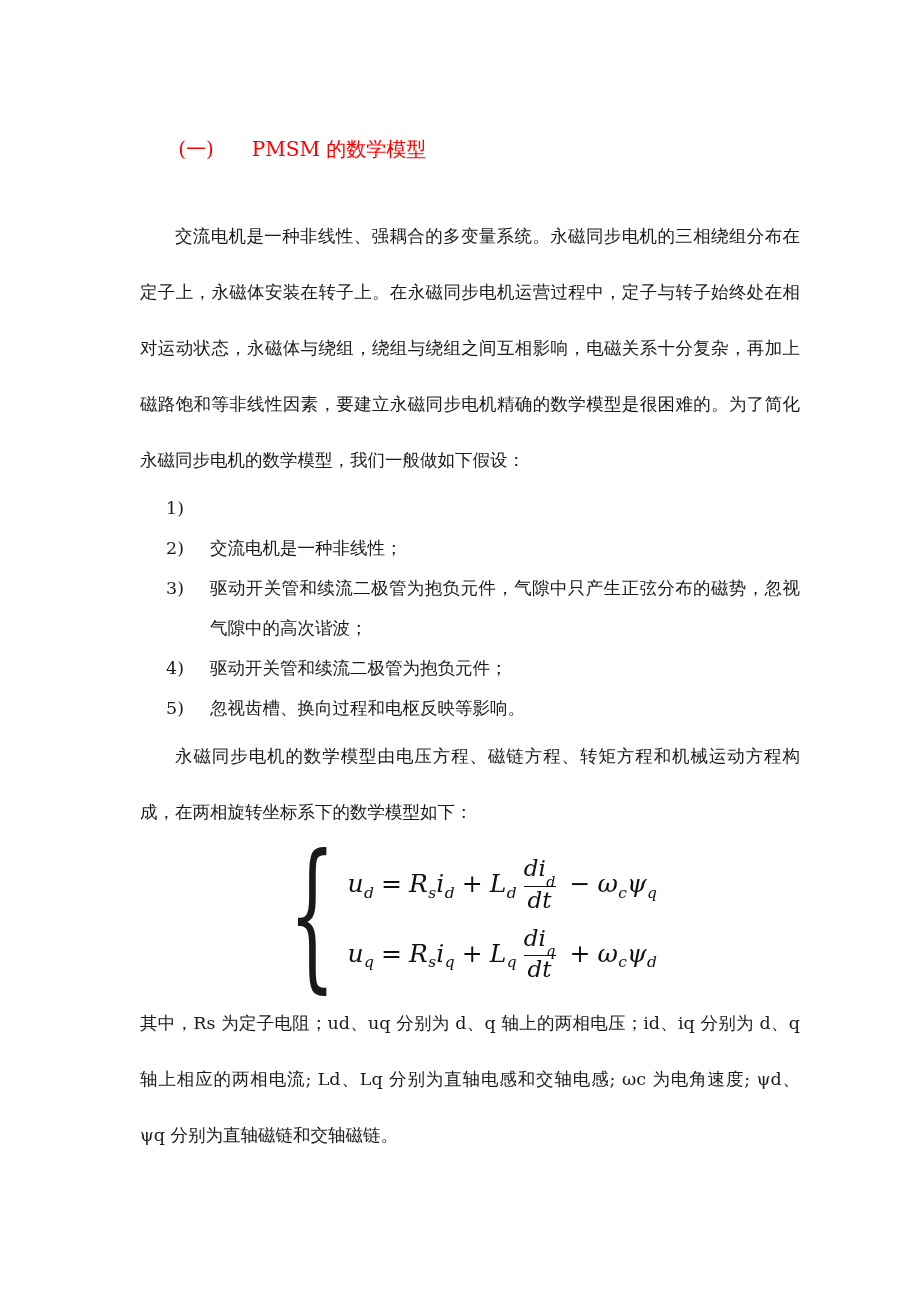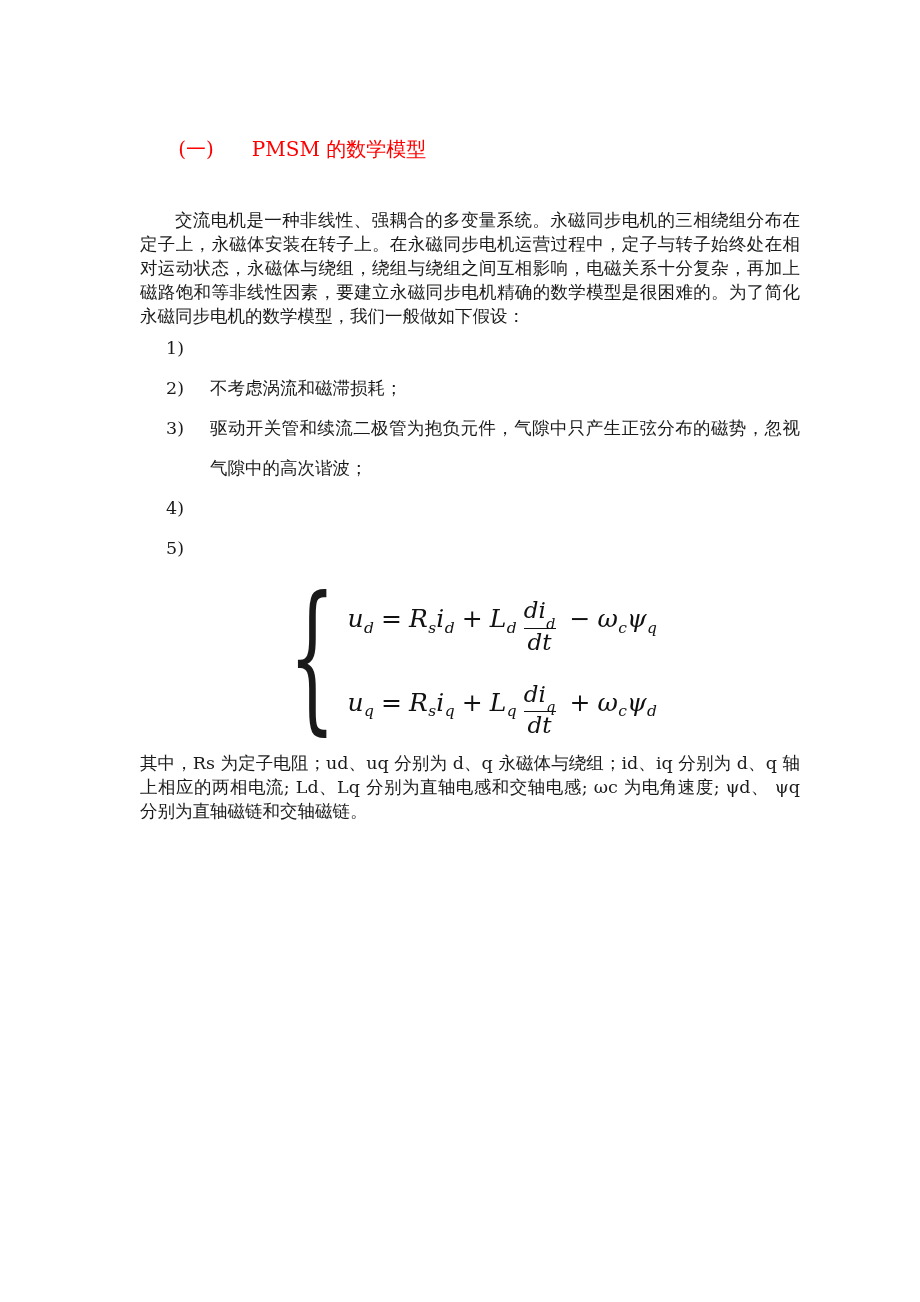--- a/index.html
+++ b/index.html
@@ -36,21 +36,21 @@
     font-family: "DejaVu Serif", "Liberation Serif", serif;
     white-space: pre;
     margin: 0 0 14px 0;
   }
   .heading .h-num { }
   .heading .h-gap { display: inline-block; width: 38px; }
 
   
   .para {
     font-size: 17.5px;
-    line-height: 24px;
+    line-height: 56px;
     text-align: justify;
     text-justify: inter-ideograph;
     margin: 0;
     color: #1a1a1a;
   }
   .para.indent { text-indent: 2em; }
 
   
   .list {
     margin: 0;
@@ -134,21 +134,20 @@
     display: inline-flex;
     flex-direction: column;
     align-items: center;
     vertical-align: middle;
     margin: 0 3px;
     font-size: 0.92em;
   }
   .frac .numer {
     padding: 0 4px 1px 4px;
     line-height: 1.05;
-    margin-top: 14px;
   }
   .frac .denom {
     padding: 1px 4px 0 4px;
     border-top: 1.6px solid #111;
     line-height: 1.05;
     font-style: italic;
   }
   .greek { font-style: italic; font-family: "DejaVu Serif", serif; }
 </style>
 </head>
@@ -162,34 +161,37 @@
     </div>
 
     <p class="para indent">交流电机是一种非线性、强耦合的多变量系统。永磁同步电机的三相绕组分布在定子上，永磁体安装在转子上。在永磁同步电机运营过程中，定子与转子始终处在相对运动状态，永磁体与绕组，绕组与绕组之间互相影响，电磁关系十分复杂，再加上磁路饱和等非线性因素，要建立永磁同步电机精确的数学模型是很困难的。为了简化永磁同步电机的数学模型，我们一般做如下假设：</p>
 
     <ol class="list">
       <li class="list-item">
         <span class="list-marker">1)</span>
       </li>
       <li class="list-item">
         <span class="list-marker">2)</span>
-        <span class="list-text">不考虑涡流和磁滞损耗；</span>
+        <span class="list-text">交流电机是一种非线性；</span>
       </li>
       <li class="list-item">
         <span class="list-marker">3)</span>
         <span class="list-text">驱动开关管和续流二极管为抱负元件，气隙中只产生正弦分布的磁势，忽视气隙中的高次谐波；</span>
       </li>
       <li class="list-item">
         <span class="list-marker">4)</span>
+        <span class="list-text">驱动开关管和续流二极管为抱负元件；</span>
       </li>
       <li class="list-item">
         <span class="list-marker">5)</span>
+        <span class="list-text">忽视齿槽、换向过程和电枢反映等影响。</span>
       </li>
     </ol>
 
+    <p class="para indent">永磁同步电机的数学模型由电压方程、磁链方程、转矩方程和机械运动方程构成，在两相旋转坐标系下的数学模型如下：</p>
 
 
     <div class="eq-block">
       <div class="eq-inner">
         <span class="brace">{</span>
         <div class="eq-rows">
 
           <div class="eq-row">
             <span class="term">
                 <span>u</span>
@@ -255,17 +257,17 @@
             <span class="term">
                 <span class="greek">ψ</span>
                 <span class="sub">d</span>
               </span>
           </div>
 
         </div>
       </div>
     </div>
 
-    <p class="para">其中，Rs 为定子电阻；ud、uq 分别为 d、q 永磁体与绕组；id、iq 分别为 d、q 轴上相应的两相电流; Ld、Lq 分别为直轴电感和交轴电感; ωc 为电角速度; ψd、 ψq 分别为直轴磁链和交轴磁链。</p>
+    <p class="para">其中，Rs 为定子电阻；ud、uq 分别为 d、q 轴上的两相电压；id、iq 分别为 d、q 轴上相应的两相电流; Ld、Lq 分别为直轴电感和交轴电感; ωc 为电角速度; ψd、 ψq 分别为直轴磁链和交轴磁链。</p>
 
 
   </div>
 </div>
 
 </body></html>

